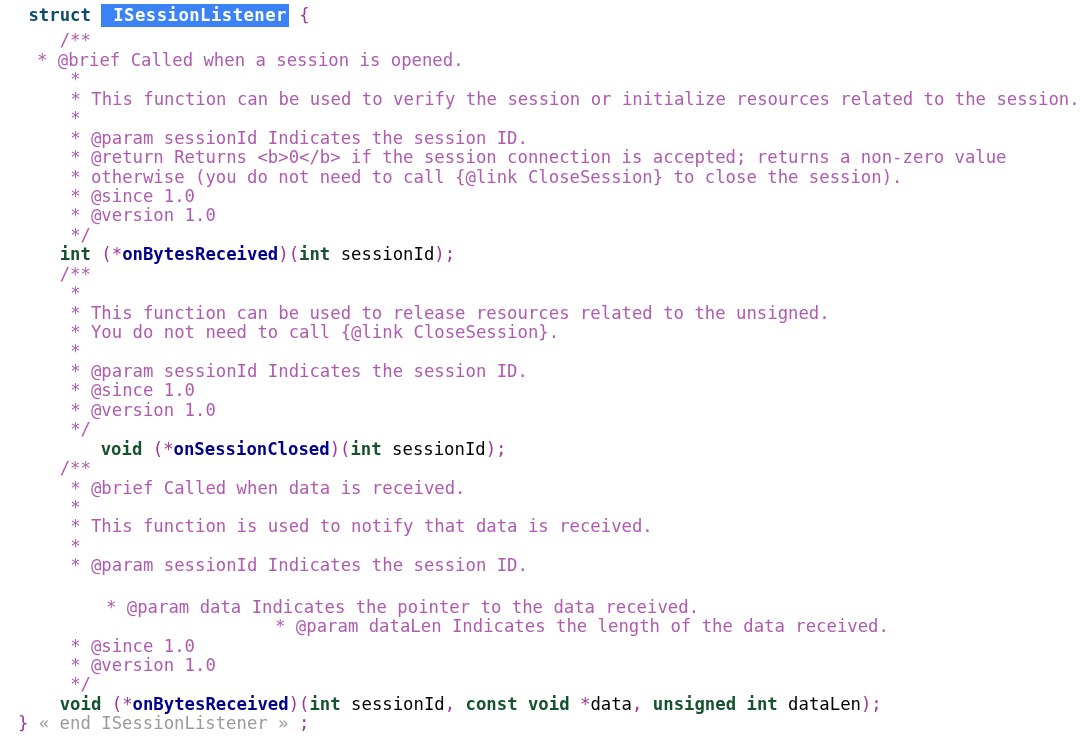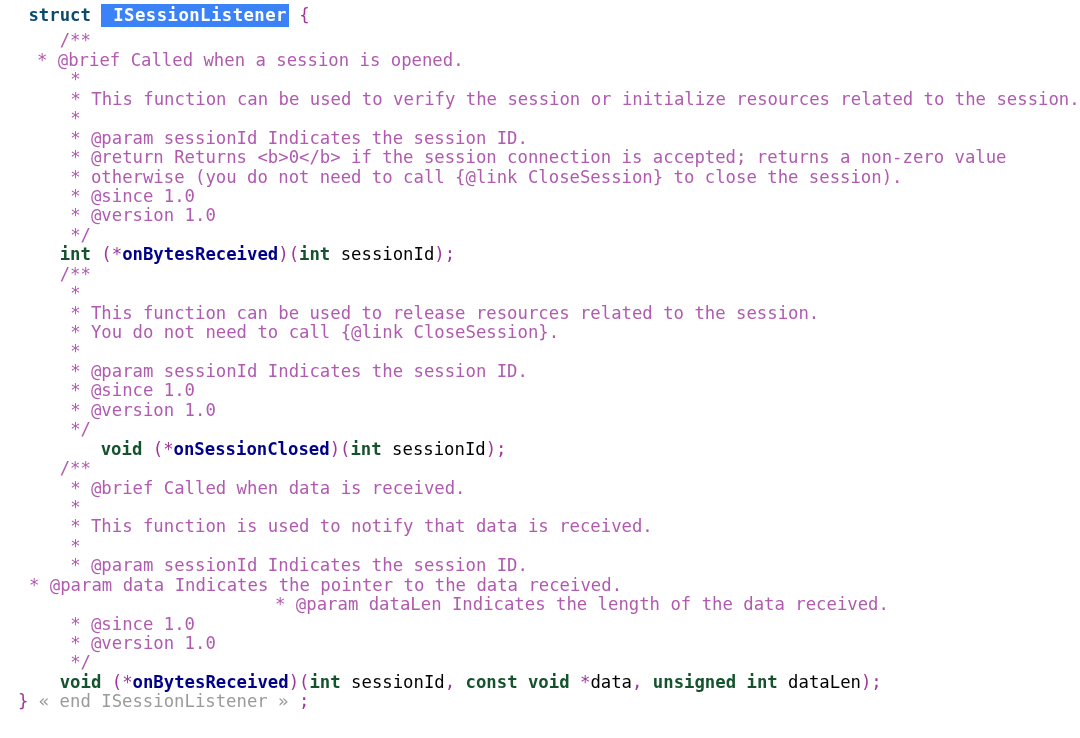--- a/index.html
+++ b/index.html
@@ -65,35 +65,35 @@
       <div class="code-line" id="code-line-5" style="padding-left: 70.15px;"><span class="tok-comment">*</span></div>
       <div class="code-line" id="code-line-6" style="padding-left: 70.15px;"><span class="tok-comment">* @param sessionId Indicates the session ID.</span></div>
       <div class="code-line" id="code-line-7" style="padding-left: 70.15px;"><span class="tok-comment">* @return Returns &lt;b&gt;0&lt;/b&gt; if the session connection is accepted; returns a non-zero value</span></div>
       <div class="code-line" id="code-line-8" style="padding-left: 70.15px;"><span class="tok-comment">* otherwise (you do not need to call {@link CloseSession} to close the session).</span></div>
       <div class="code-line" id="code-line-9" style="padding-left: 70.15px;"><span class="tok-comment">* @since 1.0</span></div>
       <div class="code-line" id="code-line-10" style="padding-left: 70.15px;"><span class="tok-comment">* @version 1.0</span></div>
       <div class="code-line" id="code-line-11" style="padding-left: 70.15px;"><span class="tok-comment">*/</span></div>
       <div class="code-line" id="code-line-12" style="padding-left: 59.72px;"><span class="tok-type">int</span><span class="tok-ident"> </span><span class="tok-punct">(*</span><span class="tok-func">onBytesReceived</span><span class="tok-punct">)(</span><span class="tok-type">int</span><span class="tok-ident"> </span><span class="tok-ident">sessionId</span><span class="tok-punct">);</span></div>
       <div class="code-line" id="code-line-13" style="padding-left: 59.72px;"><span class="tok-comment">/**</span></div>
       <div class="code-line" id="code-line-15" style="padding-left: 70.15px;"><span class="tok-comment">*</span></div>
-      <div class="code-line" id="code-line-16" style="padding-left: 70.15px;"><span class="tok-comment">* This function can be used to release resources related to the session.</span></div>
+      <div class="code-line" id="code-line-16" style="padding-left: 70.15px;"><span class="tok-comment">* This function can be used to release resources related to the unsigned.</span></div>
       <div class="code-line" id="code-line-17" style="padding-left: 70.15px;"><span class="tok-comment">* You do not need to call {@link CloseSession}.</span></div>
       <div class="code-line" id="code-line-18" style="padding-left: 70.15px;"><span class="tok-comment">*</span></div>
       <div class="code-line" id="code-line-19" style="padding-left: 70.15px;"><span class="tok-comment">* @param sessionId Indicates the session ID.</span></div>
       <div class="code-line" id="code-line-20" style="padding-left: 70.15px;"><span class="tok-comment">* @since 1.0</span></div>
       <div class="code-line" id="code-line-21" style="padding-left: 70.15px;"><span class="tok-comment">* @version 1.0</span></div>
       <div class="code-line" id="code-line-22" style="padding-left: 70.15px;"><span class="tok-comment">*/</span></div>
       <div class="code-line" id="code-line-23" style="padding-left: 59.72px; margin-left: 41px;"><span class="tok-type">void</span><span class="tok-ident"> </span><span class="tok-punct">(*</span><span class="tok-func">onSessionClosed</span><span class="tok-punct">)(</span><span class="tok-type">int</span><span class="tok-ident"> </span><span class="tok-ident">sessionId</span><span class="tok-punct">);</span></div>
       <div class="code-line" id="code-line-24" style="padding-left: 59.72px;"><span class="tok-comment">/**</span></div>
       <div class="code-line" id="code-line-25" style="padding-left: 70.15px;"><span class="tok-comment">* @brief Called when data is received.</span></div>
       <div class="code-line" id="code-line-26" style="padding-left: 70.15px;"><span class="tok-comment">*</span></div>
       <div class="code-line" id="code-line-27" style="padding-left: 70.15px;"><span class="tok-comment">* This function is used to notify that data is received.</span></div>
       <div class="code-line" id="code-line-28" style="padding-left: 70.15px;"><span class="tok-comment">*</span></div>
       <div class="code-line" id="code-line-29" style="padding-left: 70.15px;"><span class="tok-comment">* @param sessionId Indicates the session ID.</span></div>
-      <div class="code-line" id="code-line-30" style="padding-left: 29px;"><span class="tok-comment">* @param data Indicates the pointer to the data received.</span></div>
+      <div class="code-line" id="code-line-30" style="padding-left: 106px; margin-top: 22px;"><span class="tok-comment">* @param data Indicates the pointer to the data received.</span></div>
       <div class="code-line" id="code-line-31" style="padding-left: 84px; text-align: center;"><span class="tok-comment">* @param dataLen Indicates the length of the data received.</span></div>
       <div class="code-line" id="code-line-32" style="padding-left: 70.15px;"><span class="tok-comment">* @since 1.0</span></div>
       <div class="code-line" id="code-line-33" style="padding-left: 70.15px;"><span class="tok-comment">* @version 1.0</span></div>
       <div class="code-line" id="code-line-34" style="padding-left: 70.15px;"><span class="tok-comment">*/</span></div>
       <div class="code-line" id="code-line-35" style="padding-left: 59.72px;"><span class="tok-type">void</span><span class="tok-ident"> </span><span class="tok-punct">(*</span><span class="tok-func">onBytesReceived</span><span class="tok-punct">)(</span><span class="tok-type">int</span><span class="tok-ident"> </span><span class="tok-ident">sessionId</span><span class="tok-punct">, </span><span class="tok-type">const</span><span class="tok-ident"> </span><span class="tok-type">void</span><span class="tok-ident"> </span><span class="tok-punct">*</span><span class="tok-ident">data</span><span class="tok-punct">, </span><span class="tok-type">unsigned</span><span class="tok-ident"> </span><span class="tok-type">int</span><span class="tok-ident"> </span><span class="tok-ident">dataLen</span><span class="tok-punct">);</span></div>
       <div class="code-line" id="code-line-36" style="padding-left: 18px;"><span class="tok-punct">}</span><span class="tok-ident"> </span><span class="tok-fold">« end ISessionListener »</span><span class="tok-ident"> </span><span class="tok-punct">;</span></div>
     </div>
 </div>
 
 </body></html>

